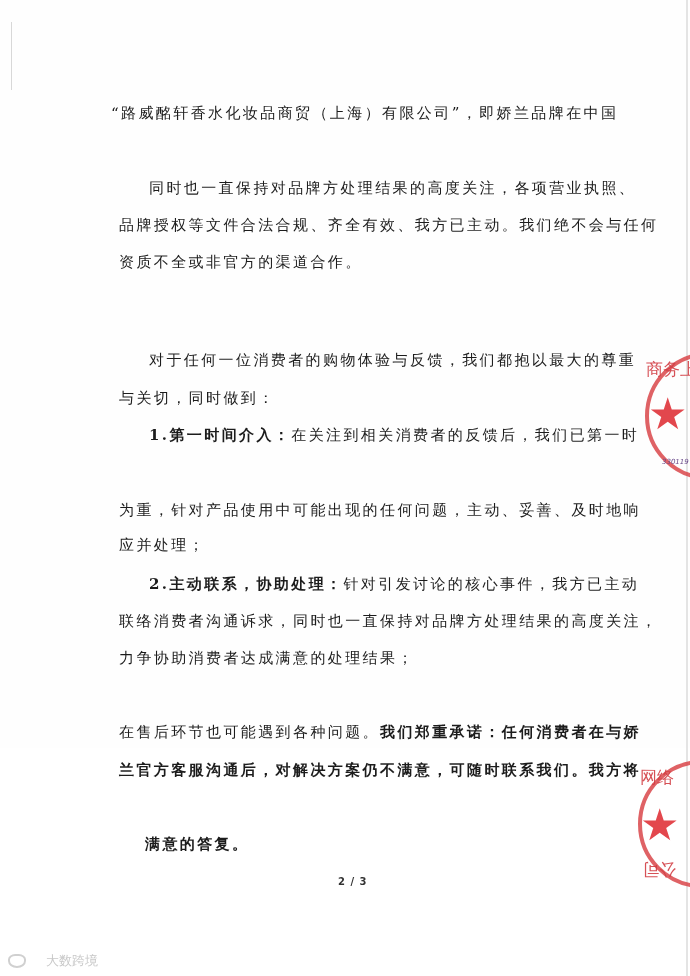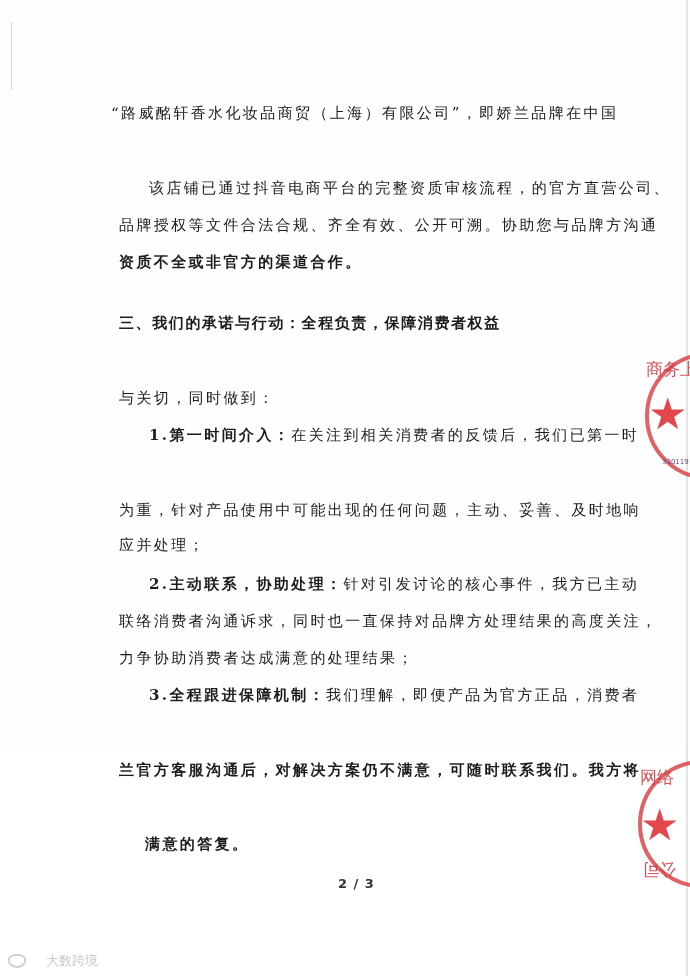--- a/index.html
+++ b/index.html
@@ -46,21 +46,21 @@
     .bold { font-weight: bold; }
     .heading {
       font-weight: bold;
       letter-spacing: 1.6px;
     }
     .page-number {
       position: absolute;
       left: 338px; top: 876px;
       font-family: "DejaVu Sans", sans-serif;
       font-weight: bold;
-      font-size: 13px;
+      font-size: 10px;
       color: #333;
       letter-spacing: 1px;
     }
     
     .stamp {
       position: absolute;
       border: 4px solid #d9474a;
       border-radius: 50%;
       opacity: 0.85;
     }
@@ -86,20 +86,21 @@
       font-size: 44px;
       line-height: 44px;
       opacity: 0.9;
     }
     .stamp-code {
       position: absolute;
       color: #6a4a8a;
       font-family: "DejaVu Sans", sans-serif;
       font-size: 7px;
       white-space: nowrap;
+      font-style: italic;
     }
     .watermark {
       position: absolute;
       left: 8px; top: 952px;
       display: flex;
       align-items: center;
       gap: 20px;
       color: #c8c8c8;
       font-family: "DejaVu Sans", sans-serif;
       font-size: 13px;
@@ -113,42 +114,42 @@
   </style>
 </head>
 <body>
 
 <div class="page">
   <div class="left-edge"></div>
   <div class="right-edge"></div>
 
   <div class="line" style="top:103px; left:111px;">“路威酩轩香水化妆品商贸（上海）有限公司”，即娇兰品牌在中国</div>
 
-  <div class="line indent" style="top:178px;">该店铺已通过抖音电商平台的完整资质审核流程，的官方直营公司、</div>
-  <div class="line" style="top:215px;">品牌授权等文件合法合规、齐全有效、公开可溯。协助您与品牌方沟通</div>
-  <div class="line" style="top:252px;font-weight:bold;">资质不全或非官方的渠道合作。</div>
+  <div class="line indent" style="top:178px;">同时也一直保持对品牌方处理结果的高度关注，各项营业执照、</div>
+  <div class="line" style="top:215px;">品牌授权等文件合法合规、齐全有效、我方已主动。我们绝不会与任何</div>
+  <div class="line" style="top:252px;">资质不全或非官方的渠道合作。</div>
 
-  <div class="line heading" style="top:313px;">三、我们的承诺与行动：全程负责，保障消费者权益</div>
 
+  <div class="line indent" style="top:350px;">对于任何一位消费者的购物体验与反馈，我们都抱以最大的尊重</div>
   <div class="line" style="top:388px;">与关切，同时做到：</div>
 
   <div class="line indent" style="top:425px;">
     <span class="bold">1.第一时间介入：</span><span>在关注到相关消费者的反馈后，我们已第一时</span>
   </div>
   <div class="line" style="top:500px;">为重，针对产品使用中可能出现的任何问题，主动、妥善、及时地响</div>
   <div class="line" style="top:537px;font-family:Liberation Mono, monospace;">应并处理；</div>
 
   <div class="line indent" style="top:574px;">
     <span class="bold">2.主动联系，协助处理：</span><span>针对引发讨论的核心事件，我方已主动</span>
   </div>
   <div class="line" style="top:611px;">联络消费者沟通诉求，同时也一直保持对品牌方处理结果的高度关注，</div>
   <div class="line" style="top:648px;text-align:right;">力争协助消费者达成满意的处理结果；</div>
 
-  <div class="line indent" style="top:685px;">
-    <span class="bold">3.全程跟进保障机制：</span><span>我们理解，即便产品为官方正品，消费者</span>
+  <div class="line" style="top:722px;">
+    <span>在售后环节也可能遇到各种问题。</span><span class="bold">我们郑重承诺：任何消费者在与娇</span>
   </div>
   <div class="line bold" style="top:760px;">兰官方客服沟通后，对解决方案仍不满意，可随时联系我们。我方将</div>
   <div class="line bold" style="top:834px;margin-left:26px;">满意的答复。</div>
 
   <div class="page-number">2 / 3</div>
 
   <div class="stamp stamp-1"></div>
   <div class="stamp-text" style="left:646px; top:358px;">商务上</div>
   <div class="stamp-star" style="left:648px; top:392px;">★</div>
   <div class="stamp-code" style="left:662px; top:458px;">330119</div>

